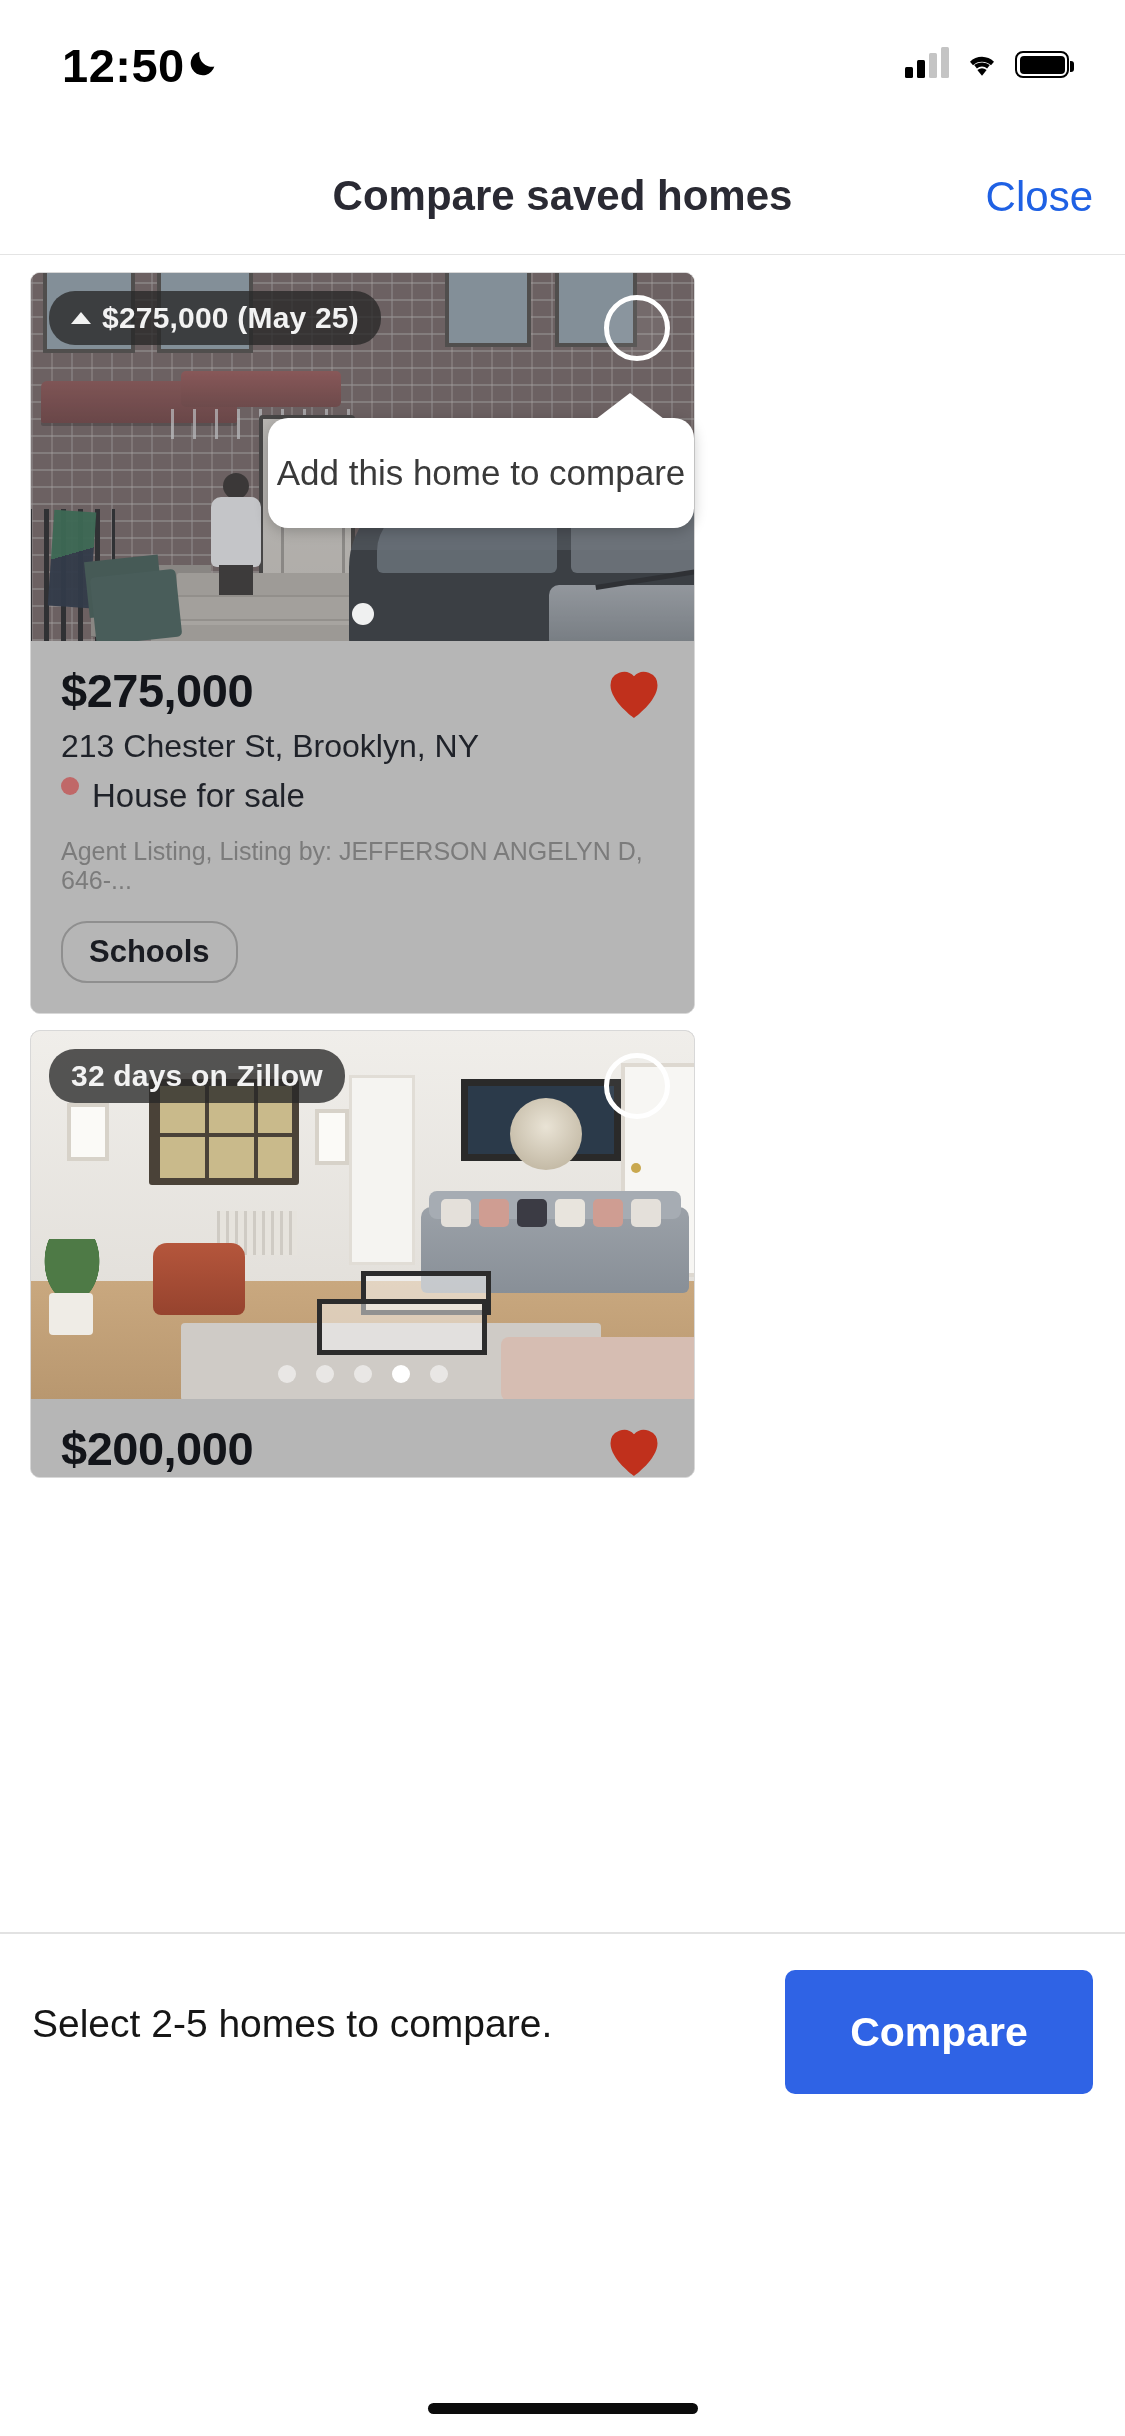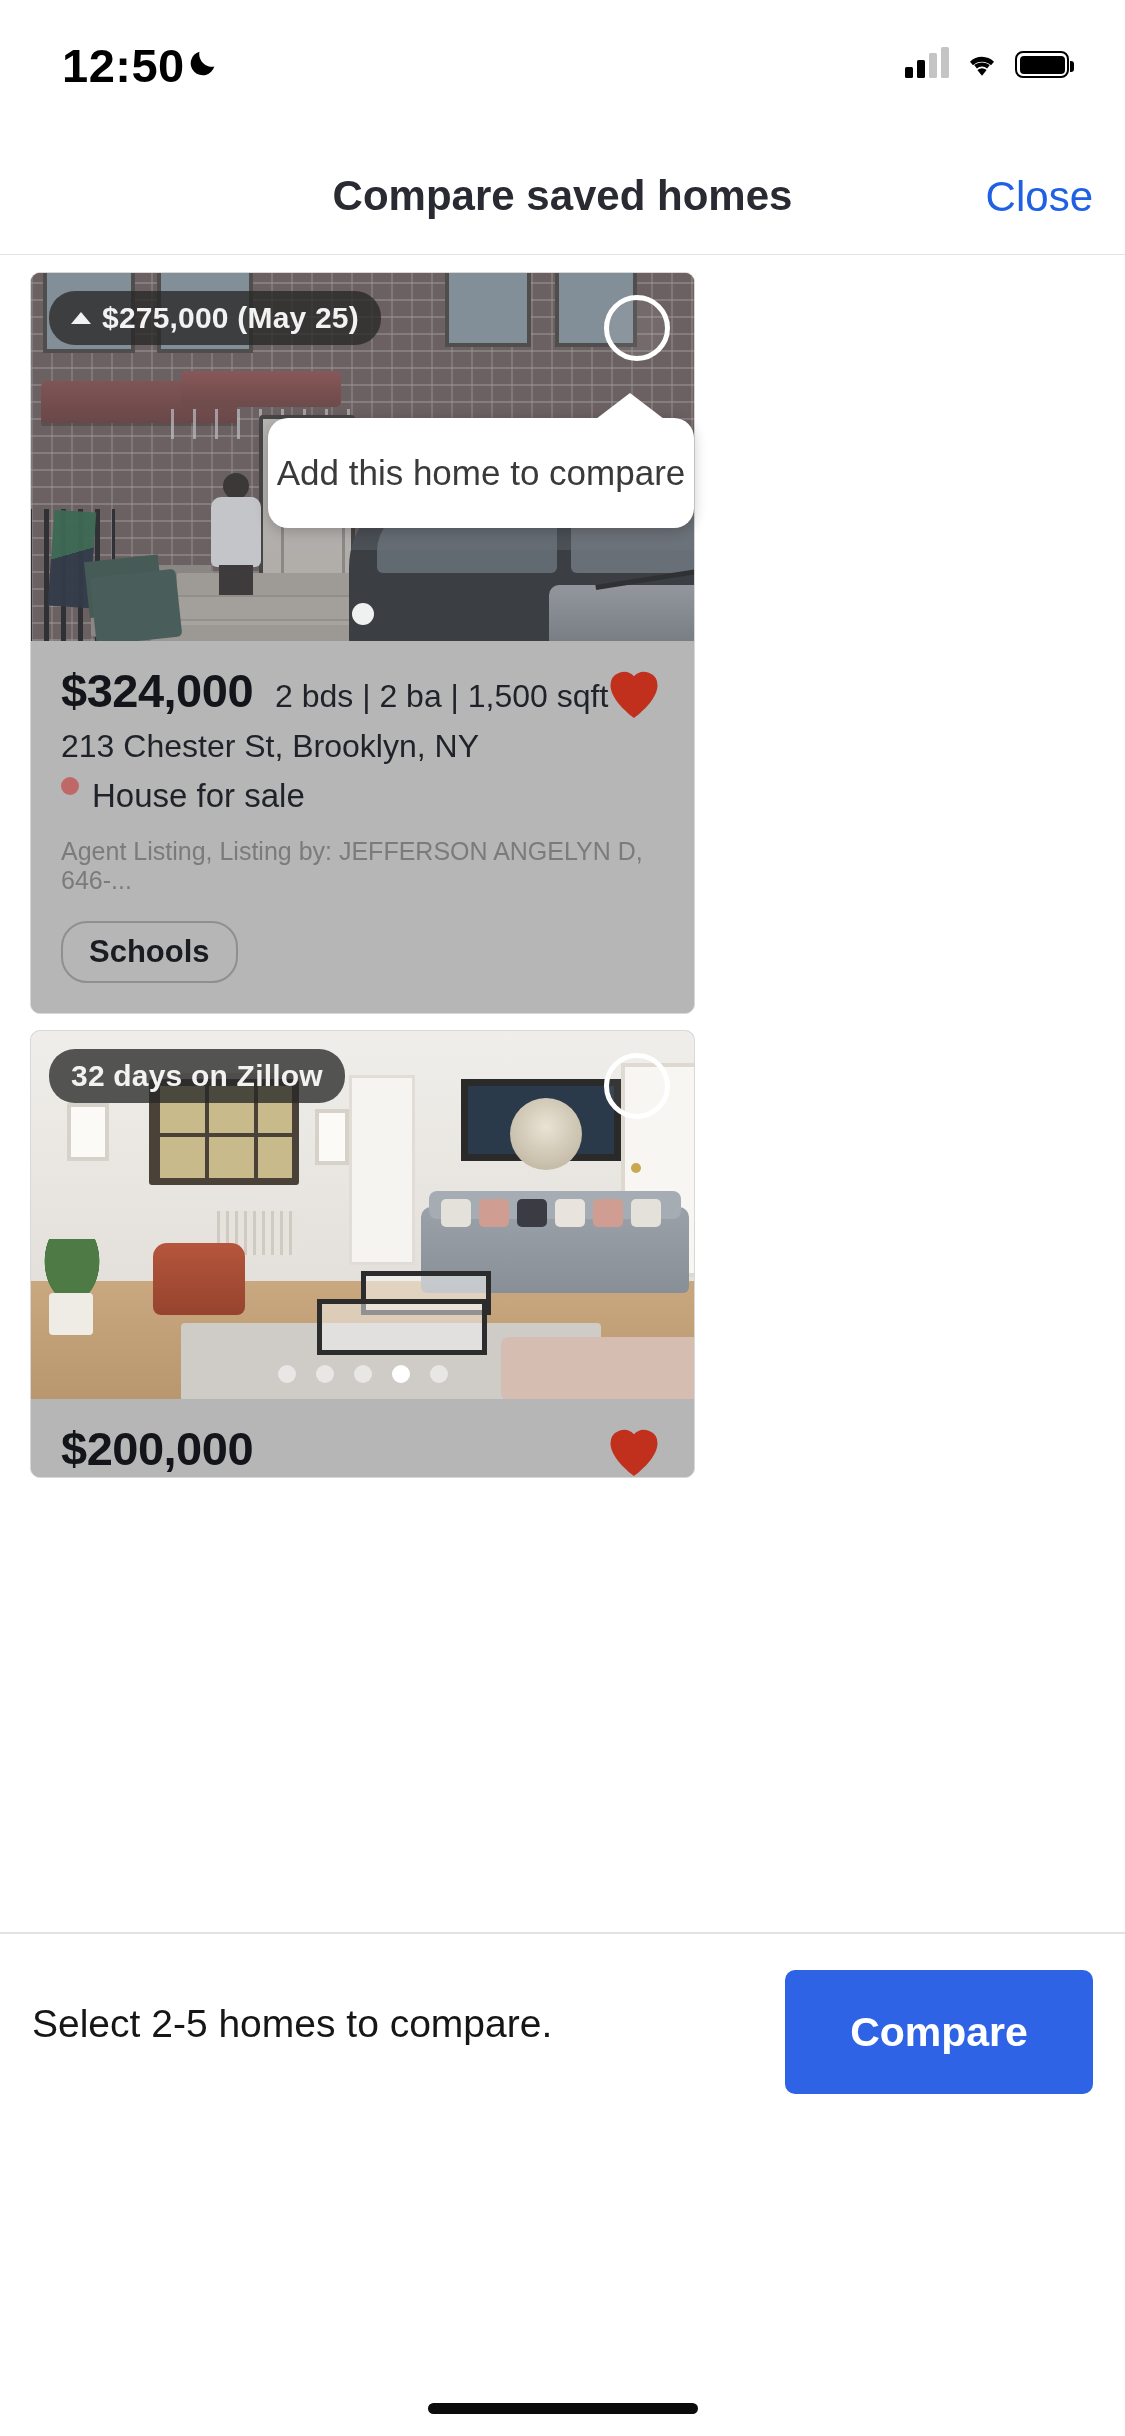--- a/index.html
+++ b/index.html
@@ -368,22 +368,21 @@
           <span class="caret"></span>
           <span>$275,000 (May 25)</span>
         </div>
 
         <div class="selcircle"></div>
         <div class="dot-single"></div>
       </div>
 
       <div class="info">
         <div class="row1">
-          <span class="price">$324,000</span>
-          <span class="facts">2 bds | 2 ba | 1,500 sqft</span>
+          <span class="price">$275,000</span>
         </div>
         <div class="addr">213 Chester St, Brooklyn, NY</div>
         <div class="status">
           <span class="pin"></span>
           <span>House for sale</span>
         </div>
         <div class="agent">Agent Listing, Listing by: JEFFERSON ANGELYN D, 646-...</div>
         <div class="schools">Schools</div>
         <svg class="heart" viewBox="0 0 24 22">
           <path d="M12 21S2.6 14.3 2.6 7.9A5.4 5.4 0 0 1 12 4.3a5.4 5.4 0 0 1 9.4 3.6C21.4 14.3 12 21 12 21z" fill="#c0301c"></path>

